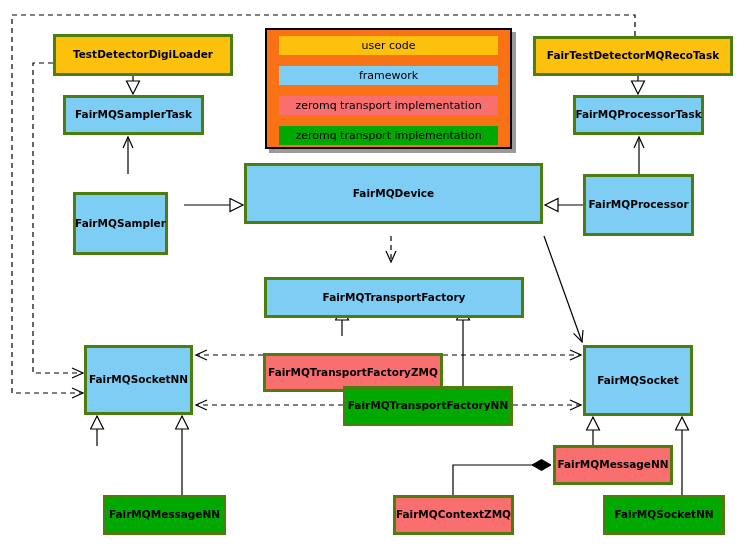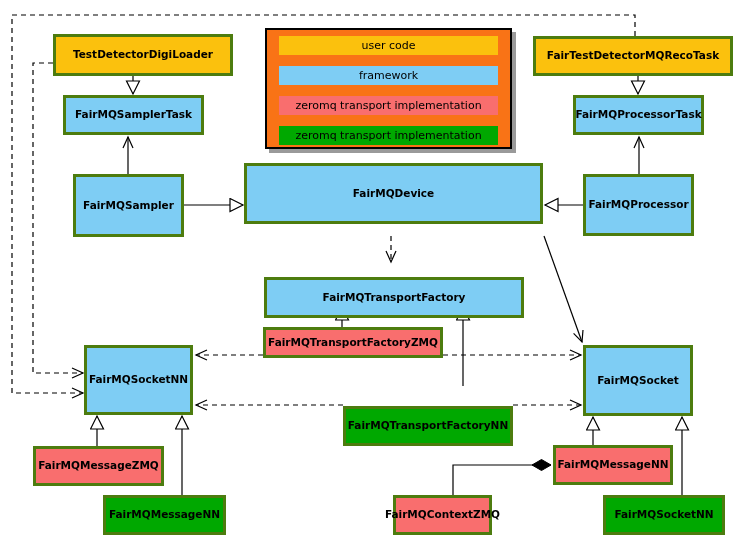--- a/index.html
+++ b/index.html
@@ -15,35 +15,35 @@
   }
   .abstract{text-align:right;}
   .cat-user{background:#FBC10D;}
   .cat-framework{background:#7ECDF4;}
   .cat-zeromq{background:#F96E6E;}
   .cat-nanomsg{background:#00A800;}
 
   
   #n-digiLoader{left:53px;top:34px;width:180px;height:42px;}
   #n-samplerTask{left:63px;top:95px;width:141px;height:40px;}
-  #n-sampler{left:73px;top:174px;width:111px;height:63px;}
+  #n-sampler{left:73px;top:192px;width:95px;height:63px;}
   #n-recoTask{left:533px;top:36px;width:200px;height:40px;}
   #n-processorTask{left:573px;top:95px;width:131px;height:40px;}
   #n-processor{left:583px;top:174px;width:111px;height:62px;}
   #n-device{left:244px;top:163px;width:299px;height:61px;}
   #n-transportFactory{left:264px;top:265px;width:260px;height:41px;margin-top:12px;}
-  #n-transportFactoryZMQ{left:263px;top:327px;width:180px;height:31px;}
-  #n-transportFactoryNN{left:343px;top:386px;width:170px;height:40px;margin-top:20px;}
+  #n-transportFactoryZMQ{left:263px;top:353px;width:180px;height:39px;}
+  #n-transportFactoryNN{left:343px;top:386px;width:170px;height:40px;}
   #n-message{left:84px;top:345px;width:109px;height:70px;}
   #n-messageZMQ{left:33px;top:446px;width:131px;height:40px;}
   #n-messageNN{left:103px;top:495px;width:123px;height:40px;}
   #n-socket{left:583px;top:345px;width:110px;height:71px;}
   #n-socketZMQ{left:553px;top:445px;width:120px;height:40px;}
   #n-socketNN{left:603px;top:495px;width:122px;height:40px;}
-  #n-contextZMQ{left:393px;top:495px;width:99px;height:40px;}
+  #n-contextZMQ{left:393px;top:495px;width:121px;height:40px;}
 
   
   #legend{
     position:absolute;left:265px;top:28px;width:247px;height:121px;
     box-sizing:border-box;border:2px solid #000;background:#f97316;
     box-shadow:4px 4px 0 #9a9a9a;padding:6px 12px 0 12px;
   }
   .lbar{
     height:19px;margin-bottom:11px;display:flex;align-items:center;justify-content:center;
     font-size:11px;font-weight:normal;color:#000;white-space:nowrap;
@@ -102,21 +102,20 @@
   <div class="node cat-framework abstract" id="n-samplerTask">FairMQSamplerTask</div>
   <div class="node cat-framework" id="n-sampler">FairMQSampler</div>
   <div class="node cat-user" id="n-recoTask">FairTestDetectorMQRecoTask</div>
   <div class="node cat-framework abstract" id="n-processorTask">FairMQProcessorTask</div>
   <div class="node cat-framework" id="n-processor">FairMQProcessor</div>
   <div class="node cat-framework" id="n-device">FairMQDevice</div>
   <div class="node cat-framework abstract" id="n-transportFactory">FairMQTransportFactory</div>
   <div class="node cat-zeromq" id="n-transportFactoryZMQ">FairMQTransportFactoryZMQ</div>
   <div class="node cat-nanomsg" id="n-transportFactoryNN">FairMQTransportFactoryNN</div>
   <div class="node cat-framework abstract" id="n-message">FairMQSocketNN</div>
-  <div class="node cat-zeromq" id="n-messageZMQ">FairMQMessageZMQ</div>
   <div class="node cat-nanomsg" id="n-messageNN">FairMQMessageNN</div>
   <div class="node cat-framework abstract" id="n-socket">FairMQSocket</div>
   <div class="node cat-zeromq" id="n-socketZMQ">FairMQMessageNN</div>
   <div class="node cat-nanomsg" id="n-socketNN">FairMQSocketNN</div>
   <div class="node cat-zeromq" id="n-contextZMQ">FairMQContextZMQ</div>
 
   <div id="legend">
     <div class="lbar cat-user">user code</div>
     <div class="lbar cat-framework">framework</div>
     <div class="lbar cat-zeromq">zeromq transport implementation</div>

